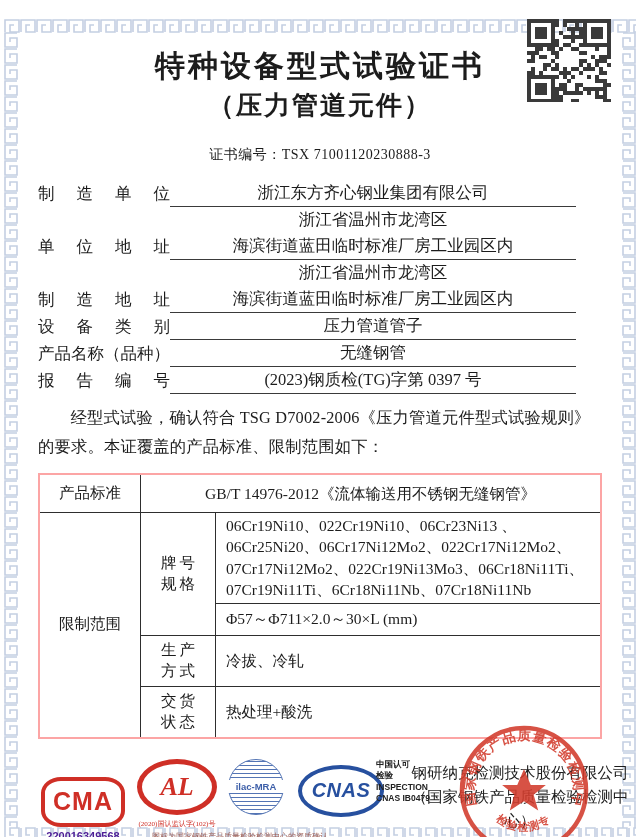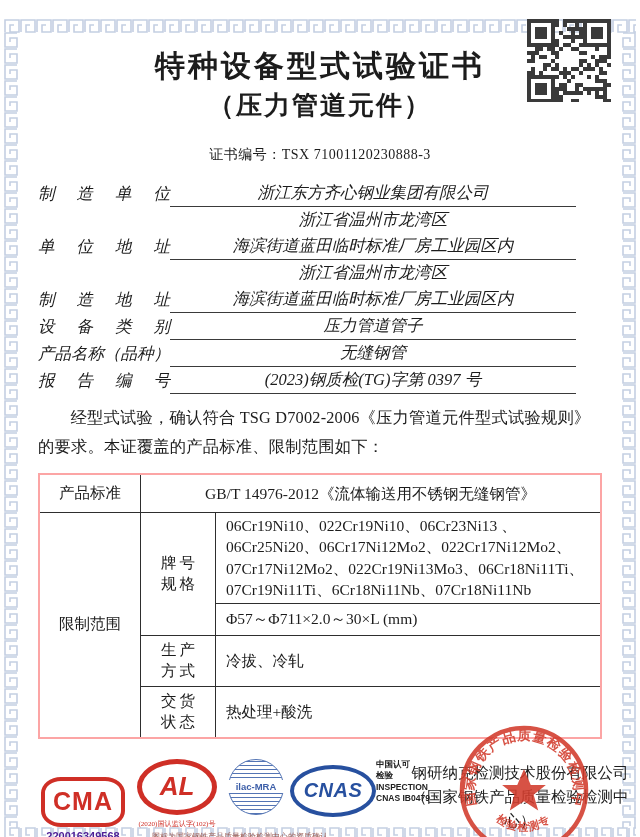--- a/index.html
+++ b/index.html
@@ -10,21 +10,21 @@
   
   .border-strip{position:absolute;pointer-events:none;}
   .content{position:absolute;left:38px;right:38px;top:0;}
   
   .header{padding-top:30px;text-align:center;position:relative;}
   .title{font-size:30px;font-weight:bold;letter-spacing:3px;line-height:40px;}
   .subtitle{font-size:26px;font-weight:bold;letter-spacing:2px;line-height:36px;margin-top:2px;}
   .certline{font-size:14px;margin-top:20px;line-height:22px;letter-spacing:.5px;}
   .qr{position:absolute;top:2px;right:-10px;width:86px;height:84px;}
   
-  .fields{margin-top:14px;font-style:italic;}
+  .fields{margin-top:14px;}
   .frow{display:flex;align-items:flex-end;}
   .flabel{
     width:132px;flex:none;font-size:16.5px;line-height:26px;
     text-align:justify;text-align-last:justify;text-justify:inter-character;
   }
   .fvals{flex:1;margin-right:26px;}
   .fline{font-size:16.5px;line-height:26px;text-align:center;height:26px;}
   .fline.ul{border-bottom:1.2px solid #3a3a3a;}
   
   .statement{margin-top:9px;font-size:16.3px;line-height:29px;text-indent:2em;letter-spacing:.2px;}
@@ -42,21 +42,21 @@
   .r5{height:41px;}
   
   .footer{position:relative;margin-top:8px;height:120px;}
   .logo-col{position:absolute;text-align:center;}
   .cma-box{width:76px;height:42px;border:4px solid #cf2f26;border-radius:20px/16px;
     display:flex;align-items:center;justify-content:center;color:#cf2f26;
     font-family:"Liberation Sans",sans-serif;font-weight:bold;font-size:25px;letter-spacing:1px;}
   .cma-num{color:#4c1d95;font-weight:bold;font-size:11px;margin-top:3px;font-family:"Liberation Sans",sans-serif;}
   .cal-box{width:70px;height:46px;border:5px solid #cf2f26;border-radius:50%;
     display:flex;align-items:center;justify-content:center;color:#cf2f26;
-    font-family:Liberation Sans, sans-serif;font-weight:bold;font-style:italic;font-size:26px;}
+    font-family:Liberation Serif, serif;font-weight:bold;font-style:italic;font-size:26px;}
   .cal-num{color:#cf2f26;font-size:7.5px;margin-top:4px;transform:scale(.95);white-space:nowrap;}
   .ilac{width:54px;height:54px;border-radius:50%;
     background:repeating-linear-gradient(0deg,#5374b4 0 1.5px,#fff 1.5px 4px);
     border:1.5px solid #5374b4;position:relative;}
   .ilac span{position:absolute;left:-4px;right:-4px;top:20px;background:#fff;color:#3c5ea8;
     font-family:"Liberation Sans",sans-serif;font-weight:bold;font-size:9.5px;text-align:center;line-height:13px;}
   .cnas-oval{width:78px;height:44px;border:4px solid #27509f;border-radius:50%;
     display:flex;align-items:center;justify-content:center;color:#27509f;
     font-family:"Liberation Sans",sans-serif;font-weight:bold;font-size:20px;font-style:italic;letter-spacing:.5px;}
   .cnas-text{position:absolute;font-family:"Liberation Sans",sans-serif;font-size:8.5px;
@@ -343,21 +343,21 @@
         <div class="cal-box" style="margin:0 auto;">AL</div>
         <div class="cal-num">(2020)国认监认字(102)号</div>
       </div>
 
       <div class="logo-col" style="left:190px;top:12px;">
         <div class="ilac">
             <span>ilac-MRA</span>
           </div>
       </div>
 
-      <div class="logo-col" style="left:252px;top:18px;">
+      <div class="logo-col" style="left:260px;top:18px;">
         <div class="cnas-oval">CNAS</div>
       </div>
       <div class="cnas-text" style="left:338px;top:12px;">
         <div>中国认可</div>
         <div>检验</div>
         <div>INSPECTION</div>
         <div>CNAS IB0479</div>
       </div>
 
       <div class="issuer">

